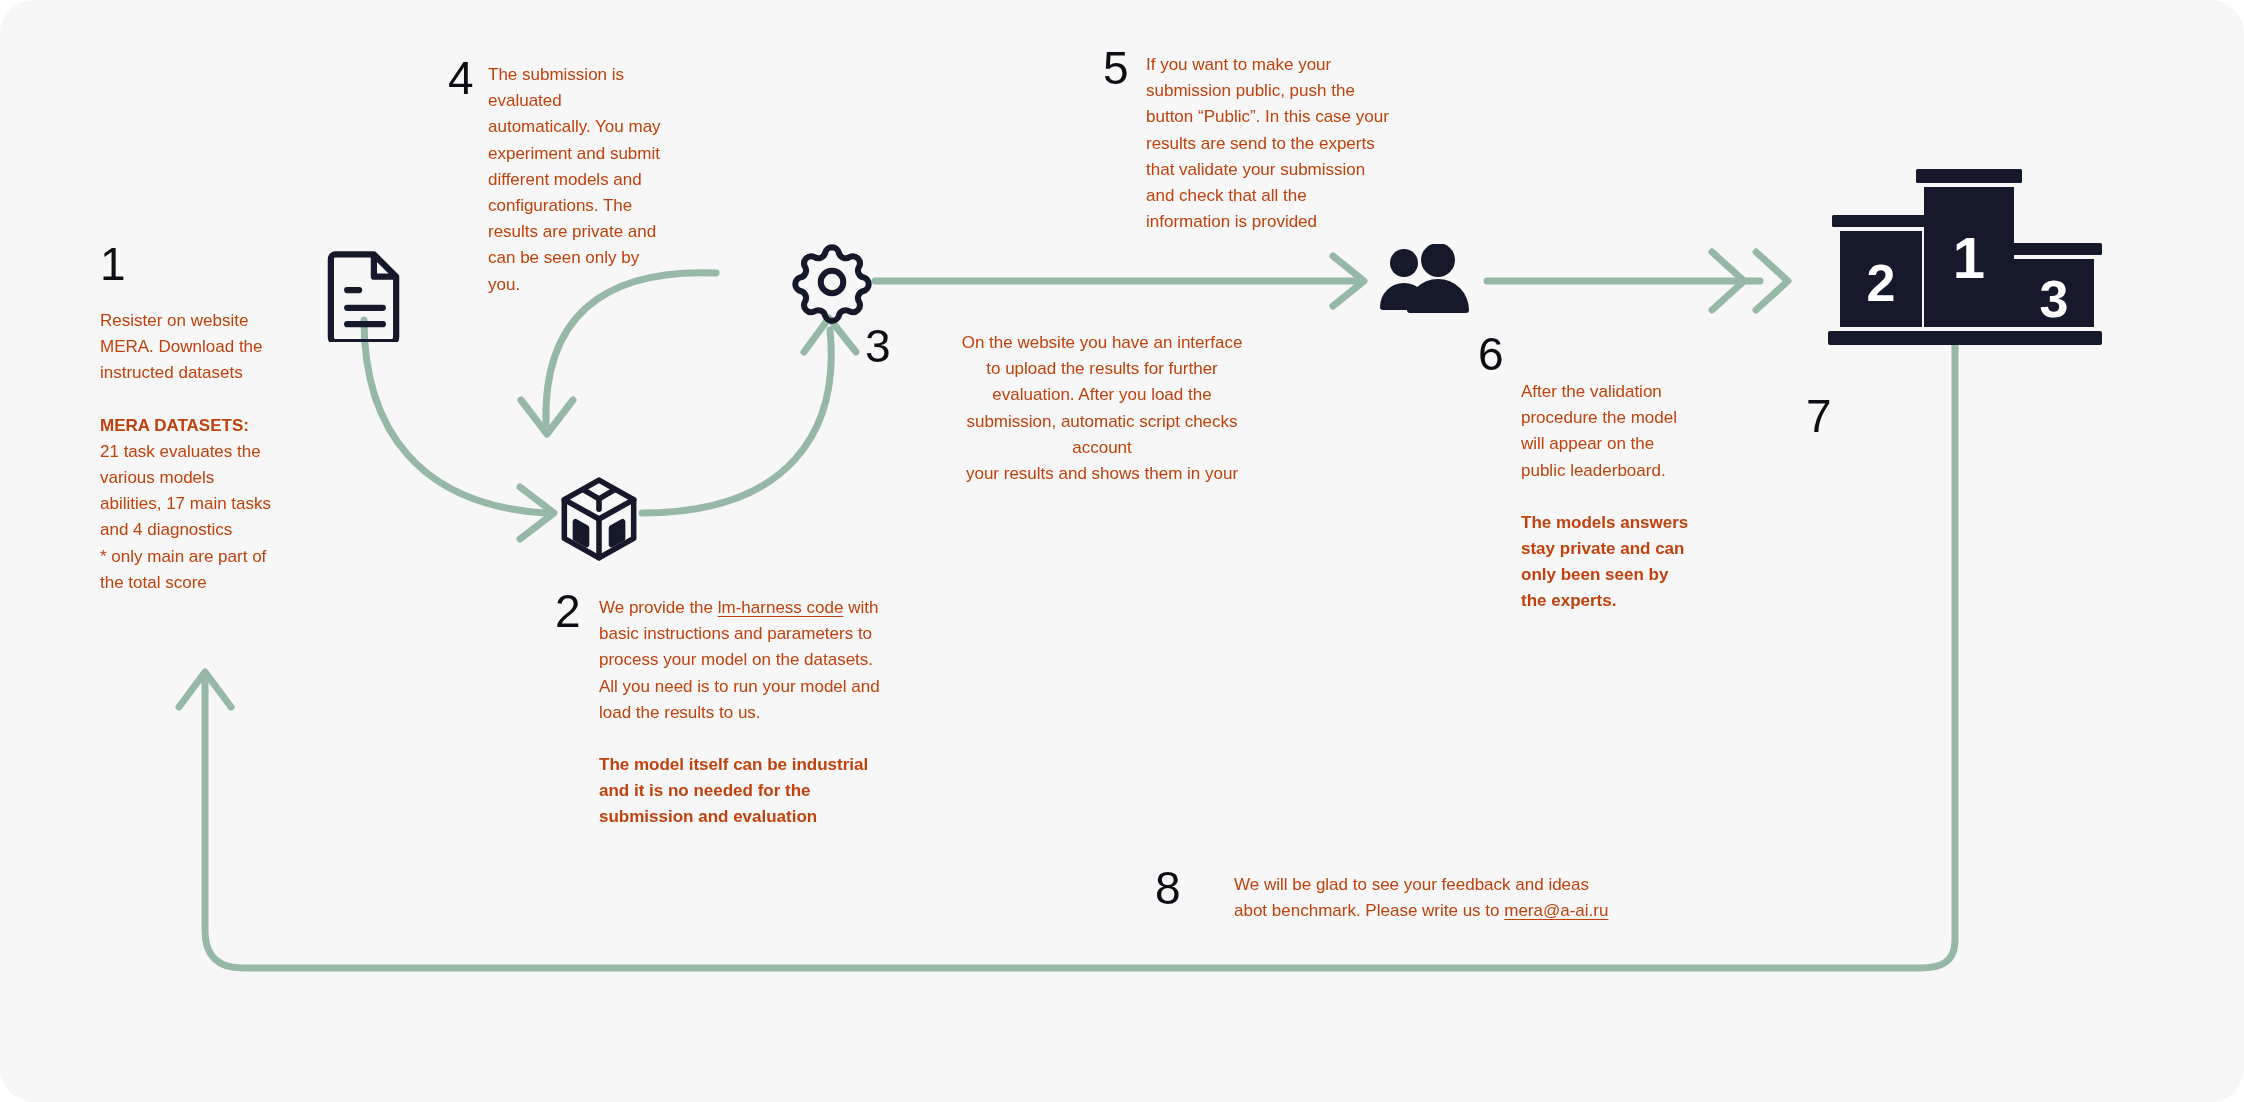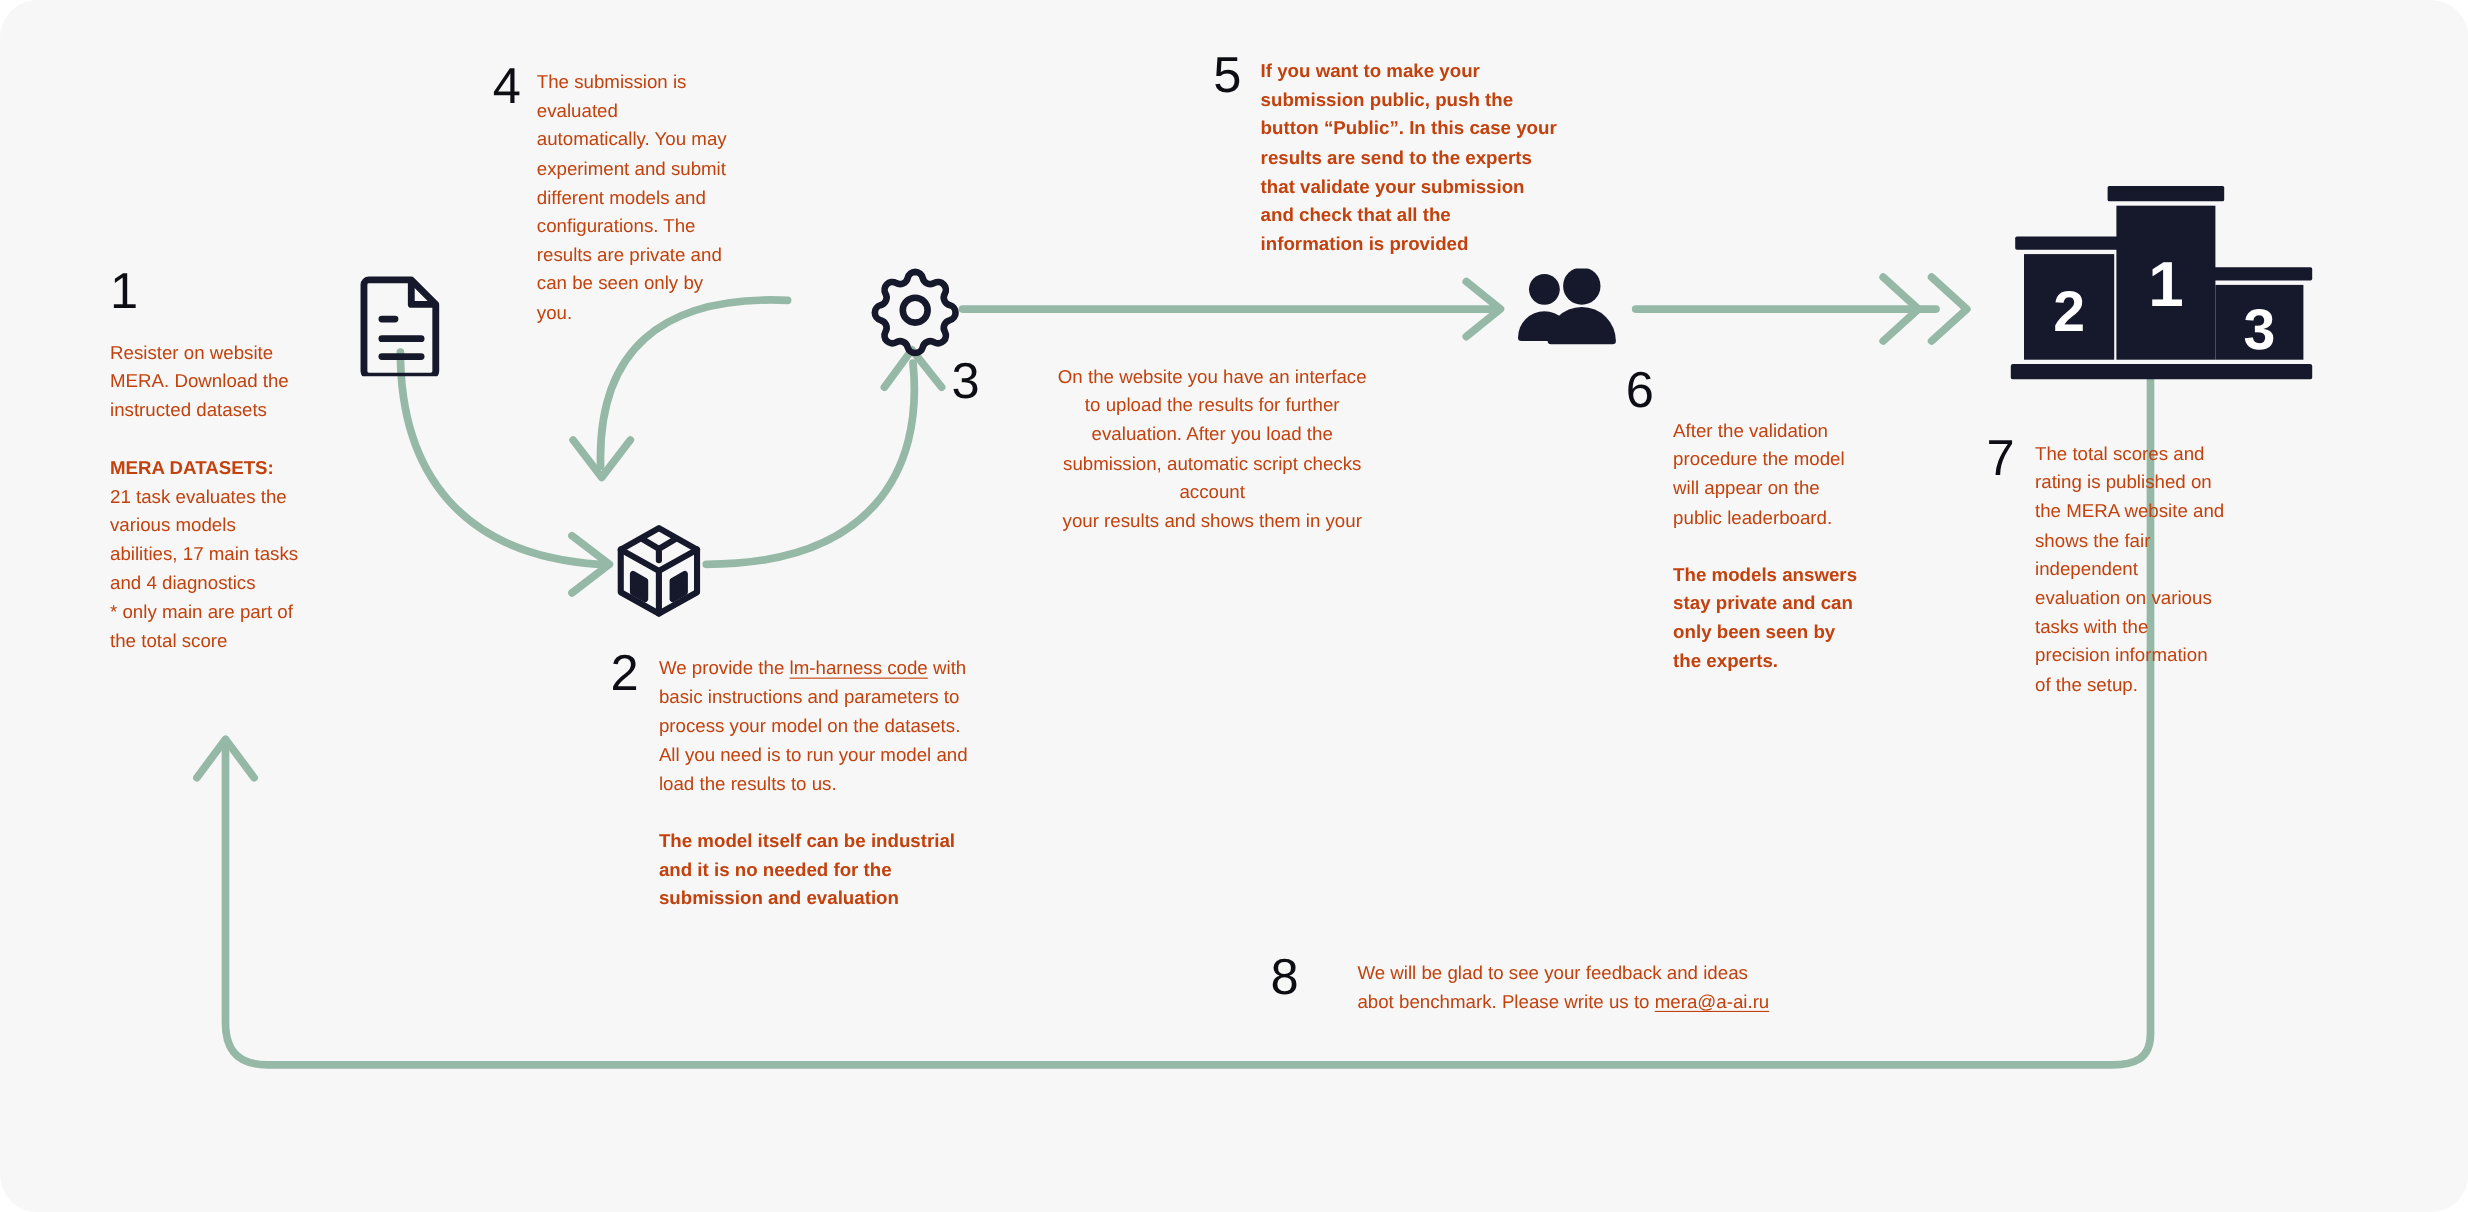--- a/index.html
+++ b/index.html
@@ -230,21 +230,21 @@
       <p>different models and</p>
       <p>configurations. The</p>
       <p>results are private and</p>
       <p>can be seen only by</p>
       <p>you.</p>
     </div>
   </div>
 
   <div class="step" style="left:1103px; top:52px; width:380px;">
     <div class="step-num" style="width:43px;">5</div>
-    <div class="step-body" style="width:340px;font-weight:bold;">
+    <div class="step-body" style="width:340px;">
       <p>If you want to make your</p>
       <p>submission public, push the</p>
       <p>button “Public”. In this case your</p>
       <p>results are send to the experts</p>
       <p>that validate your submission</p>
       <p>and check that all the</p>
       <p>information is provided</p>
     </div>
   </div>
 
@@ -257,31 +257,20 @@
       <p>public leaderboard.</p>
       <p class="gap bold">The models answers</p>
       <p class="bold">stay private and can</p>
       <p class="bold">only been seen by</p>
       <p class="bold">the experts.</p>
     </div>
   </div>
 
   <div class="step" style="left:1806px; top:400px; width:310px;">
     <div class="step-num" style="width:44px;">7</div>
-    <div class="step-body" style="width:250px;">
-      <p>The total scores and</p>
-      <p>rating is published on</p>
-      <p>the MERA website and</p>
-      <p>shows the fair</p>
-      <p>independent</p>
-      <p>evaluation on various</p>
-      <p>tasks with the</p>
-      <p>precision information</p>
-      <p>of the setup.</p>
-    </div>
   </div>
 
   <div class="step" style="left:1155px; top:872px; width:600px;">
     <div class="step-num" style="width:51px;">8</div>
     <div class="step-body" style="width:540px;margin-left:28px;">
       <p>We will be glad to see your feedback and ideas</p>
       <p><span>abot benchmark. Please write us to </span><a class="ul" href="#" style="color:inherit;">mera@a-ai.ru</a></p>
     </div>
   </div>
 

